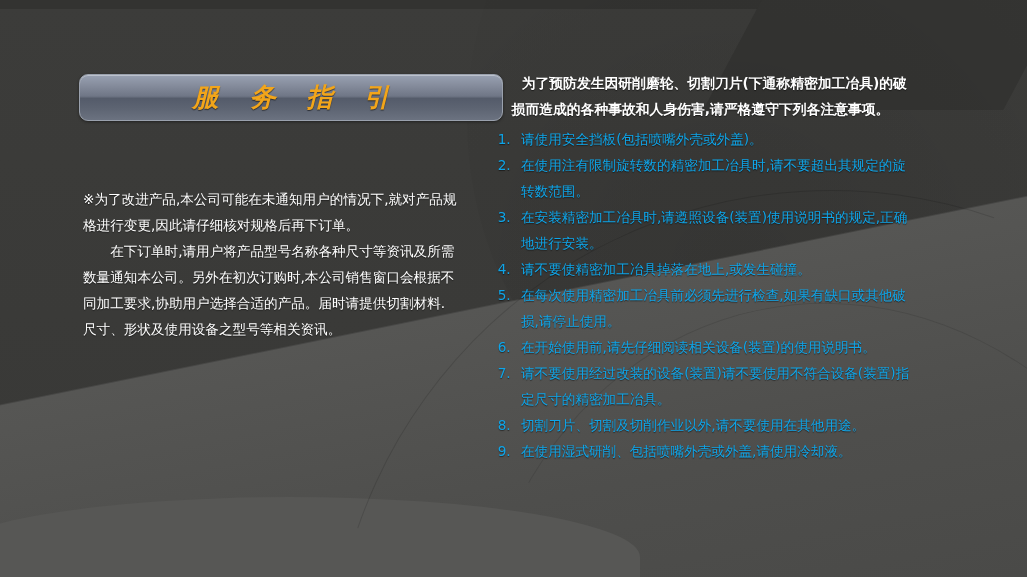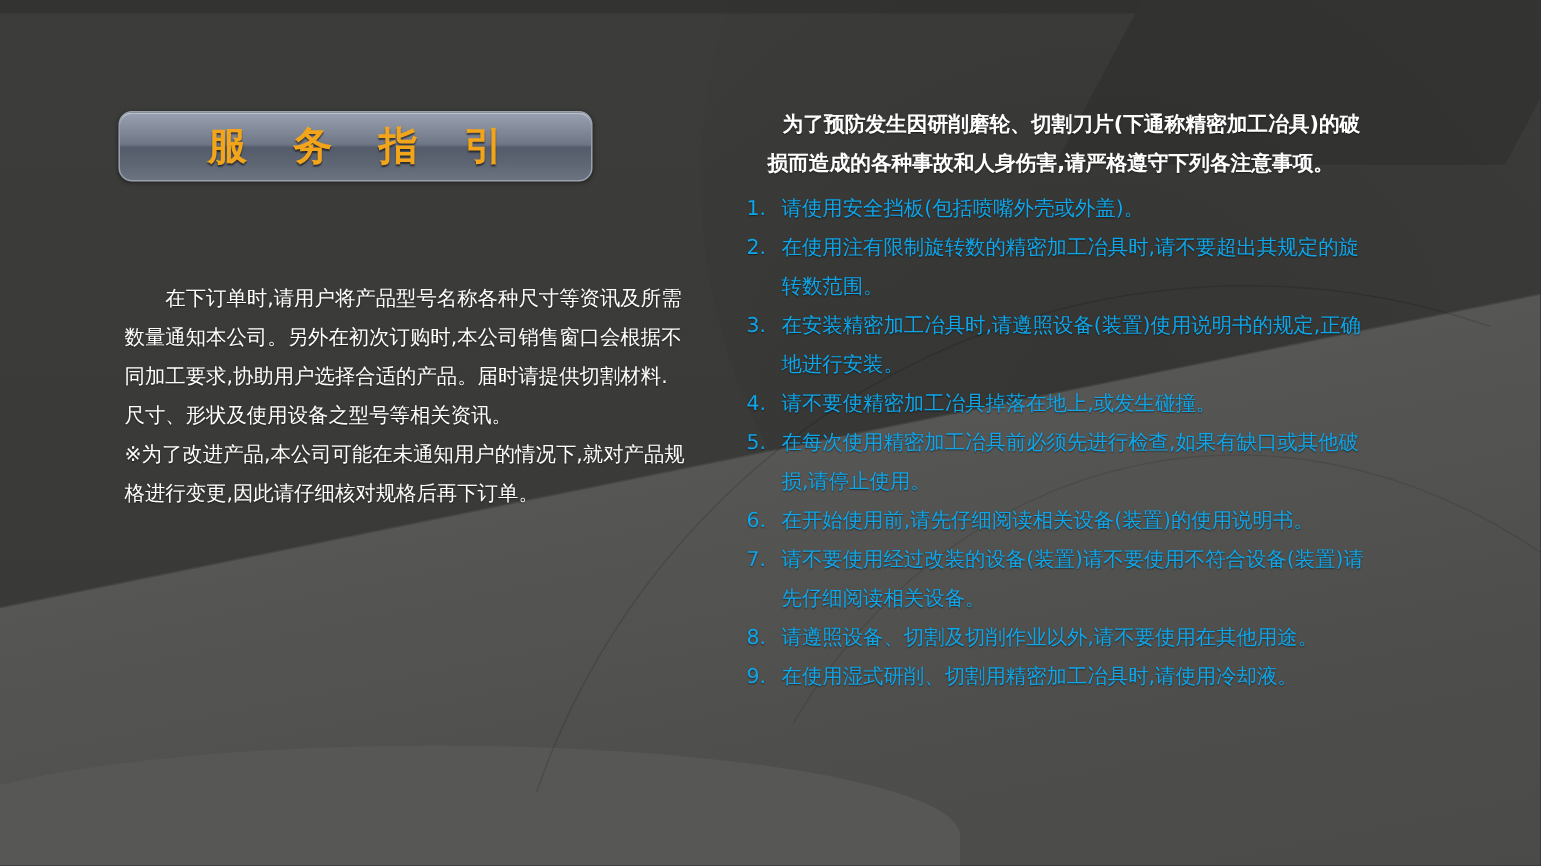--- a/index.html
+++ b/index.html
@@ -118,21 +118,21 @@
   .content {
     position: absolute;
     inset: 0;
   }
 
   
   .title-plate {
     position: absolute;
     left: 79px;
     top: 74px;
-    width: 316px;
+    width: 424px;
     height: 47px;
     border-radius: 9px;
     background: linear-gradient(180deg,
         #9aa3b4 0%,
         #8b94a6 18%,
         #737c8e 48%,
         #565d6e 52%,
         #5e6576 72%,
         #6e7someone 100%);
     background: linear-gradient(180deg,
@@ -142,20 +142,21 @@
         #545b6a 52%,
         #5d6472 74%,
         #6b7280 100%);
     border: 1px solid #9aa1ad;
     box-shadow: 0 1px 3px rgba(0,0,0,0.45),
                 inset 0 1px 0 rgba(255,255,255,0.35);
     display: flex;
     align-items: center;
     justify-content: center;
     box-sizing: border-box;
+    font-style: italic;
   }
   .title-text {
     font-size: 26px;
     font-weight: 700;
     color: #f2a51a;
     letter-spacing: 11px;
     text-indent: 11px;
     text-shadow: 0 1px 1px rgba(0,0,0,0.55);
     white-space: nowrap;
   }
@@ -253,39 +254,39 @@
     </div>
 
     <div class="col-left">
 
       <div>
       </div>
 
       <div class="block-gap"></div>
 
       <div>
+        <p class="body-text">※为了改进产品,本公司可能在未通知用户的情况下,就对产品规格进行变更,因此请仔细核对规格后再下订单。</p>
         <p class="body-text indent">在下订单时,请用户将产品型号名称各种尺寸等资讯及所需数量通知本公司。另外在初次订购时,本公司销售窗口会根据不同加工要求,协助用户选择合适的产品。届时请提供切割材料.尺寸、形状及使用设备之型号等相关资讯。</p>
-        <p class="body-text">※为了改进产品,本公司可能在未通知用户的情况下,就对产品规格进行变更,因此请仔细核对规格后再下订单。</p>
       </div>
 
     </div>
 
     <div class="col-right">
 
 
       <p class="intro">为了预防发生因研削磨轮、切割刀片(下通称精密加工冶具)的破损而造成的各种事故和人身伤害,请严格遵守下列各注意事项。</p>
 
       <ol class="safety-list">
         <li>请使用安全挡板(包括喷嘴外壳或外盖)。</li>
         <li>在使用注有限制旋转数的精密加工冶具时,请不要超出其规定的旋转数范围。</li>
         <li>在安装精密加工冶具时,请遵照设备(装置)使用说明书的规定,正确地进行安装。</li>
         <li>请不要使精密加工冶具掉落在地上,或发生碰撞。</li>
         <li>在每次使用精密加工冶具前必须先进行检查,如果有缺口或其他破损,请停止使用。</li>
         <li>在开始使用前,请先仔细阅读相关设备(装置)的使用说明书。</li>
-        <li>请不要使用经过改装的设备(装置)请不要使用不符合设备(装置)请先仔细阅读相关设备。</li>
-        <li>请遵照设备、切割及切削作业以外,请不要使用在其他用途。</li>
-        <li>在使用湿式研削、切割用精密加工冶具时,请使用冷却液。</li>
+        <li>请不要使用经过改装的设备(装置)请不要使用不符合设备(装置)指定尺寸的精密加工冶具。</li>
+        <li>切割刀片、切割及切削作业以外,请不要使用在其他用途。</li>
+        <li>在使用湿式研削、包括喷嘴外壳或外盖,请使用冷却液。</li>
       </ol>
 
     </div>
 
   </div>
 </div>
 
 </body></html>

